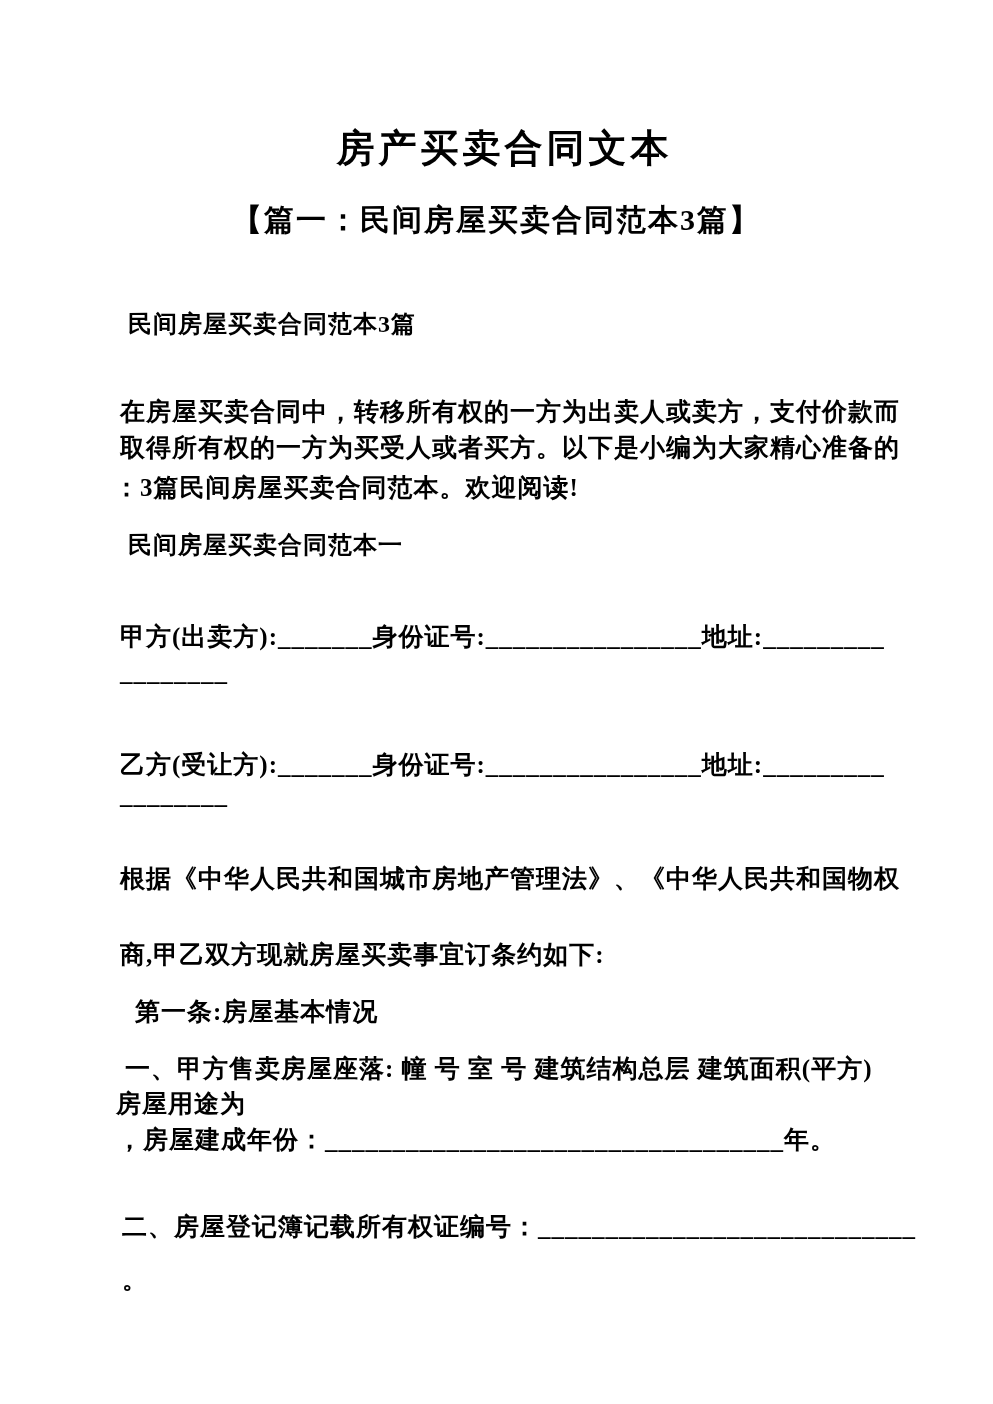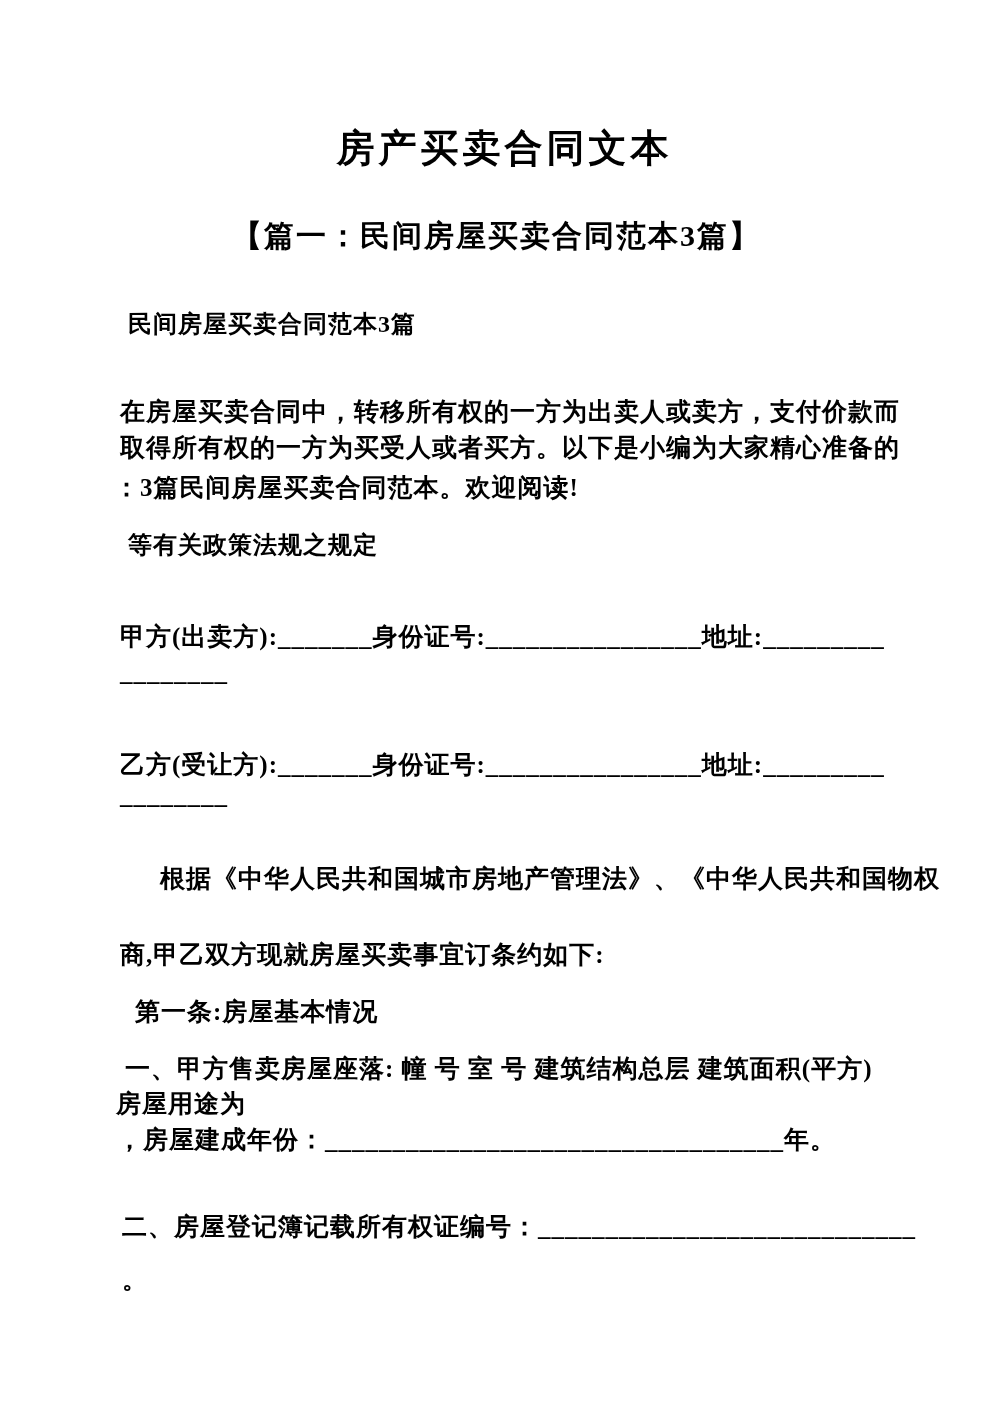--- a/index.html
+++ b/index.html
@@ -32,50 +32,49 @@
     line-height: 60px;
     letter-spacing: 4px;
   }
   .subtitle {
     left: 0;
     width: 100%;
     text-align: center;
     font-size: 30px;
     line-height: 44px;
     letter-spacing: 2px;
-    margin-top: 16px;
   }
   .heading {
     font-size: 24px;
   }
 </style>
 </head>
 <body>
 
 <div class="page">
 
   <div class="line title" style="top:118px;">房产买卖合同文本</div>
 
   <div class="line subtitle" style="top:198px;">【篇一：民间房屋买卖合同范本3篇】</div>
 
   <div class="line heading" style="top:305px; left:128px;">民间房屋买卖合同范本3篇</div>
 
   <div class="line" style="top:393px; left:120px;">在房屋买卖合同中，转移所有权的一方为出卖人或卖方，支付价款而</div>
   <div class="line" style="top:431px; left:120px;font-family:Liberation Mono, monospace;">取得所有权的一方为买受人或者买方。以下是小编为大家精心准备的</div>
   <div class="line" style="top:469px; left:114px;">：3篇民间房屋买卖合同范本。欢迎阅读!</div>
 
-  <div class="line heading" style="top:526px; left:128px;">等有关政策法规之规定</div>
+  <div class="line heading" style="top:526px; left:128px;">民间房屋买卖合同范本一</div>
 
   <div class="line" style="top:618px; left:120px;">甲方(出卖方):_______身份证号:________________地址:_________</div>
   <div class="line" style="top:653px; left:120px;">________</div>
 
   <div class="line" style="top:746px; left:120px;">乙方(受让方):_______身份证号:________________地址:_________</div>
   <div class="line" style="top:776px; left:120px;">________</div>
 
-  <div class="line" style="top:860px; left:120px;margin-left:40px;">根据《中华人民共和国城市房地产管理法》、《中华人民共和国物权</div>
+  <div class="line" style="top:860px; left:120px;">根据《中华人民共和国城市房地产管理法》、《中华人民共和国物权</div>
   <div class="line" style="top:936px; left:120px;">商,甲乙双方现就房屋买卖事宜订条约如下:</div>
 
   <div class="line" style="top:993px; left:135px;">第一条:房屋基本情况</div>
 
   <div class="line" style="top:1050px; left:125px;">一、甲方售卖房屋座落: 幢 号 室 号 建筑结构总层 建筑面积(平方)</div>
   <div class="line" style="top:1085px; left:116px;">房屋用途为</div>
   <div class="line" style="top:1121px; left:117px;">，房屋建成年份：__________________________________年。</div>
 
   <div class="line" style="top:1208px; left:122px;text-align:center;">二、房屋登记簿记载所有权证编号：____________________________</div>
   <div class="line" style="top:1261px; left:122px;">。</div>

